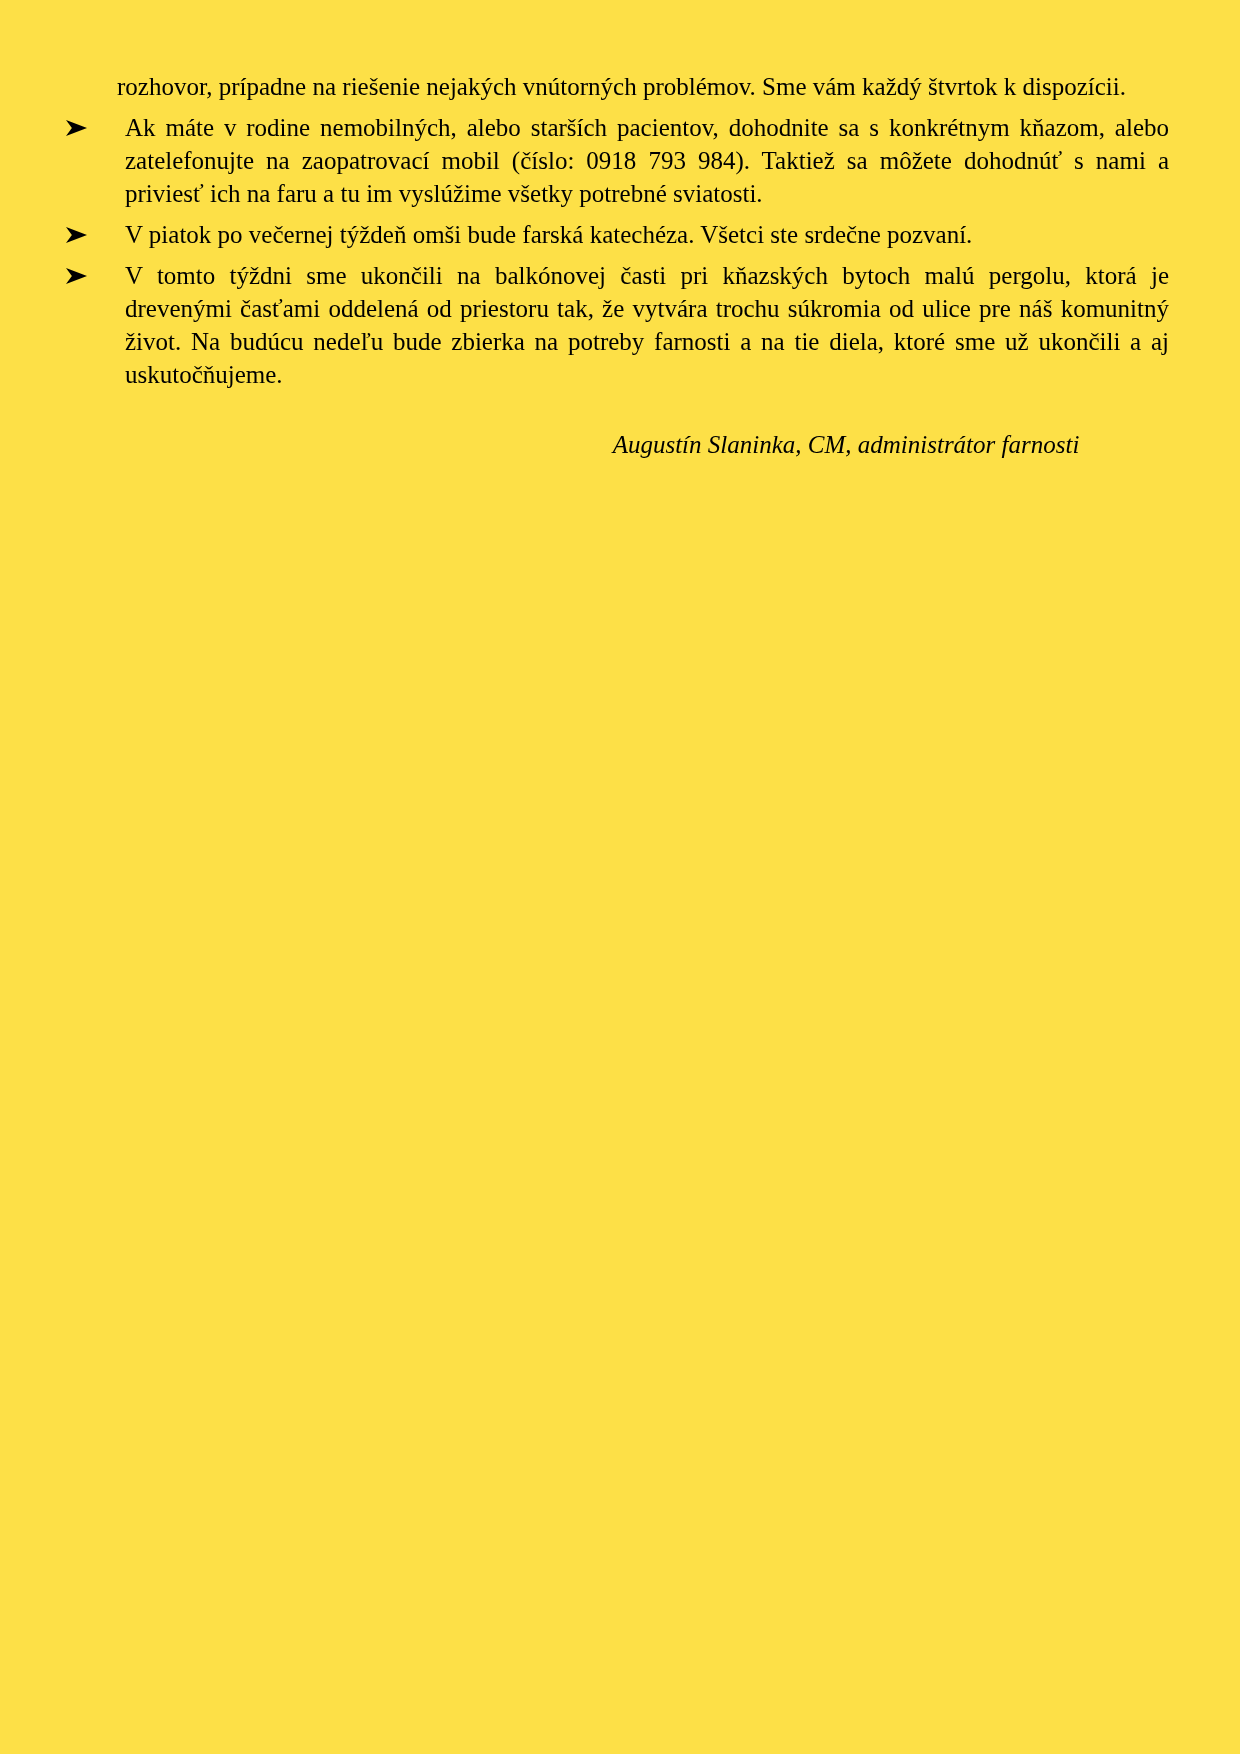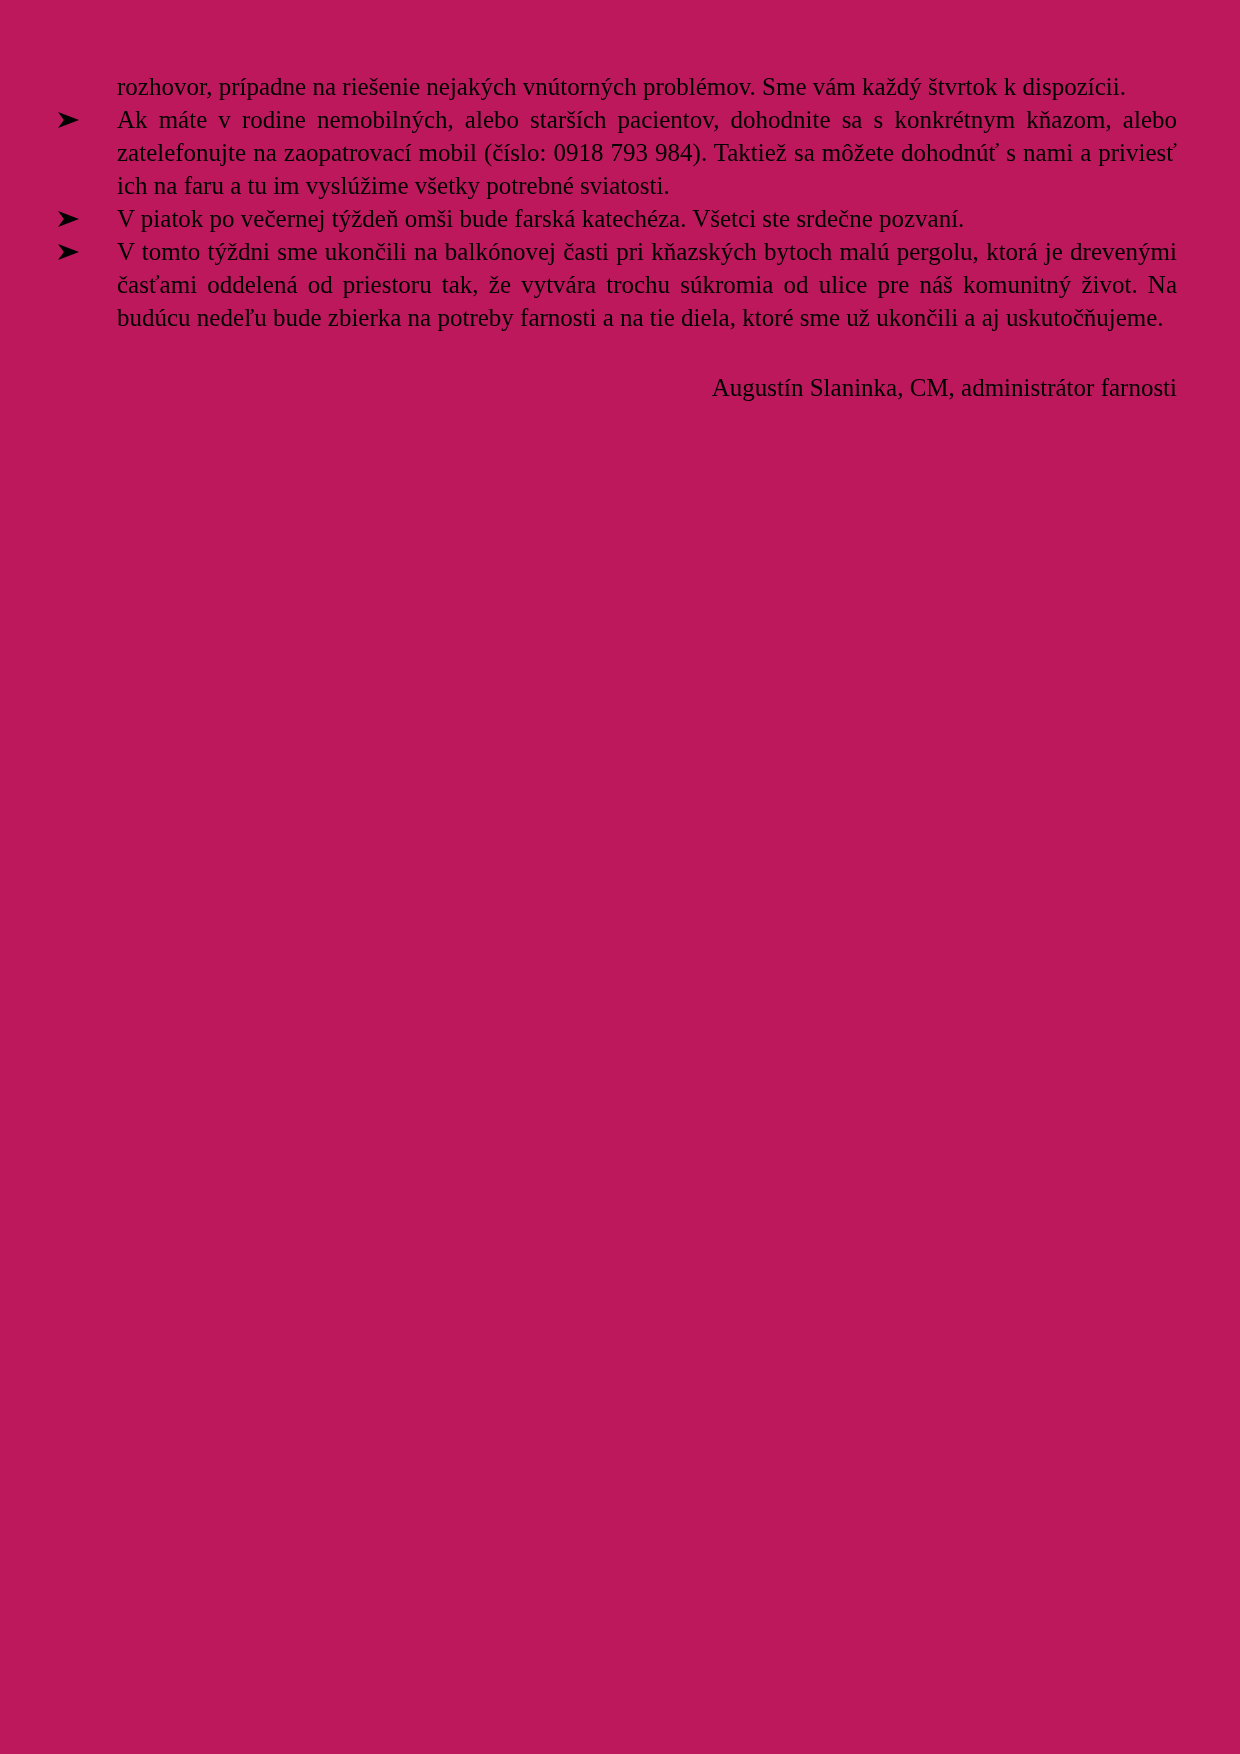--- a/index.html
+++ b/index.html
@@ -4,21 +4,21 @@
 <style>
   html, body {
     margin: 0;
     padding: 0;
     background: #ffffff;
   }
   .page {
     position: relative;
     width: 1240px;
     height: 1754px;
-    background: #be185d;
+    background: #fde047;
     overflow: hidden;
     font-family: "Liberation Serif", "DejaVu Serif", serif;
     font-size: 25px;
     line-height: 33px;
     color: #000000;
   }
   .content {
     position: absolute;
     left: 117px;
     top: 70px;
@@ -28,36 +28,37 @@
     margin: 0;
     text-align: justify;
   }
   .bullet-list {
     margin: 0;
     padding: 0;
     list-style: none;
   }
   .bullet-item {
     position: relative;
-    margin: 0;
+    margin: 8px;
     text-align: justify;
   }
   .bullet-marker {
     position: absolute;
     left: -59px;
     top: 9px;
     width: 21px;
     height: 16px;
     background: #000000;
     clip-path: polygon(0% 0%, 100% 50%, 0% 100%, 28% 50%);
   }
   .signature {
     margin: 37px 0 0 398px;
-    text-align: right;
+    text-align: center;
     white-space: nowrap;
+    font-style: italic;
   }
 </style>
 </head>
 <body>
 
 <div class="page">
   <div class="content">
 
     <p class="para">rozhovor, prípadne na riešenie nejakých vnútorných problémov. Sme vám každý štvrtok k&nbsp;dispozícii.</p>
 

